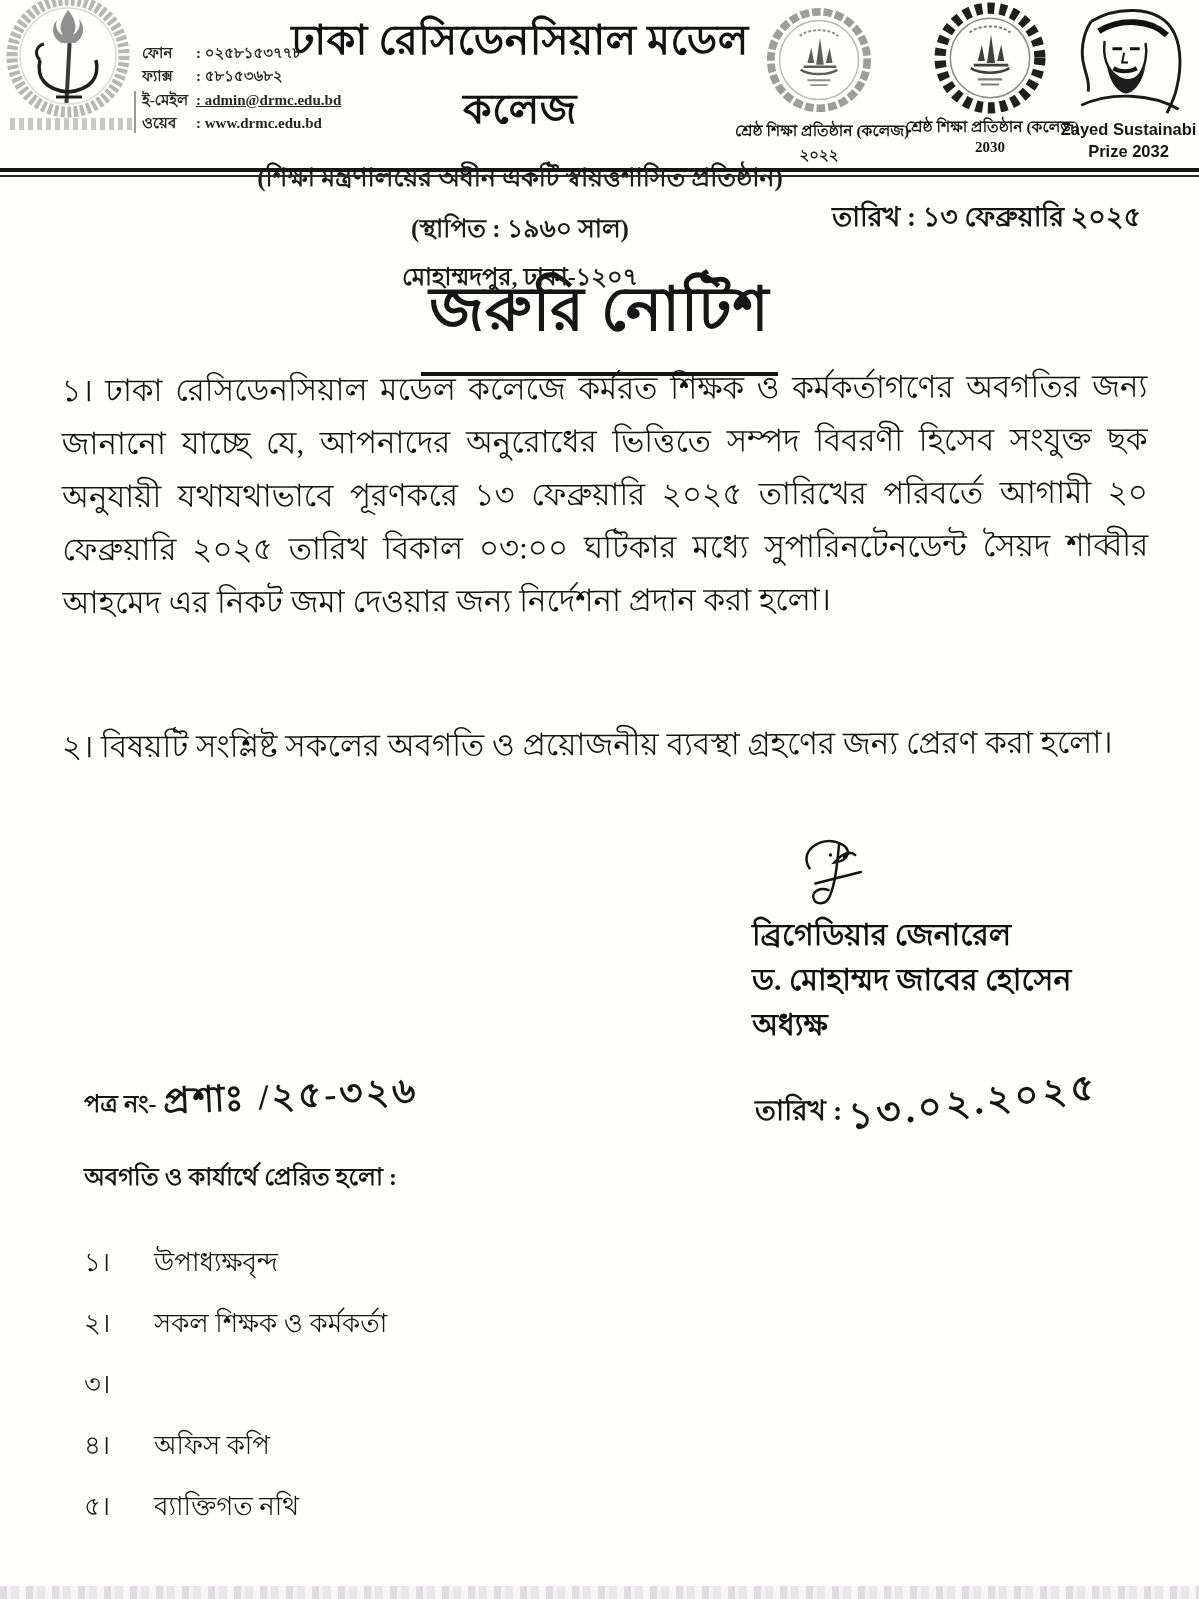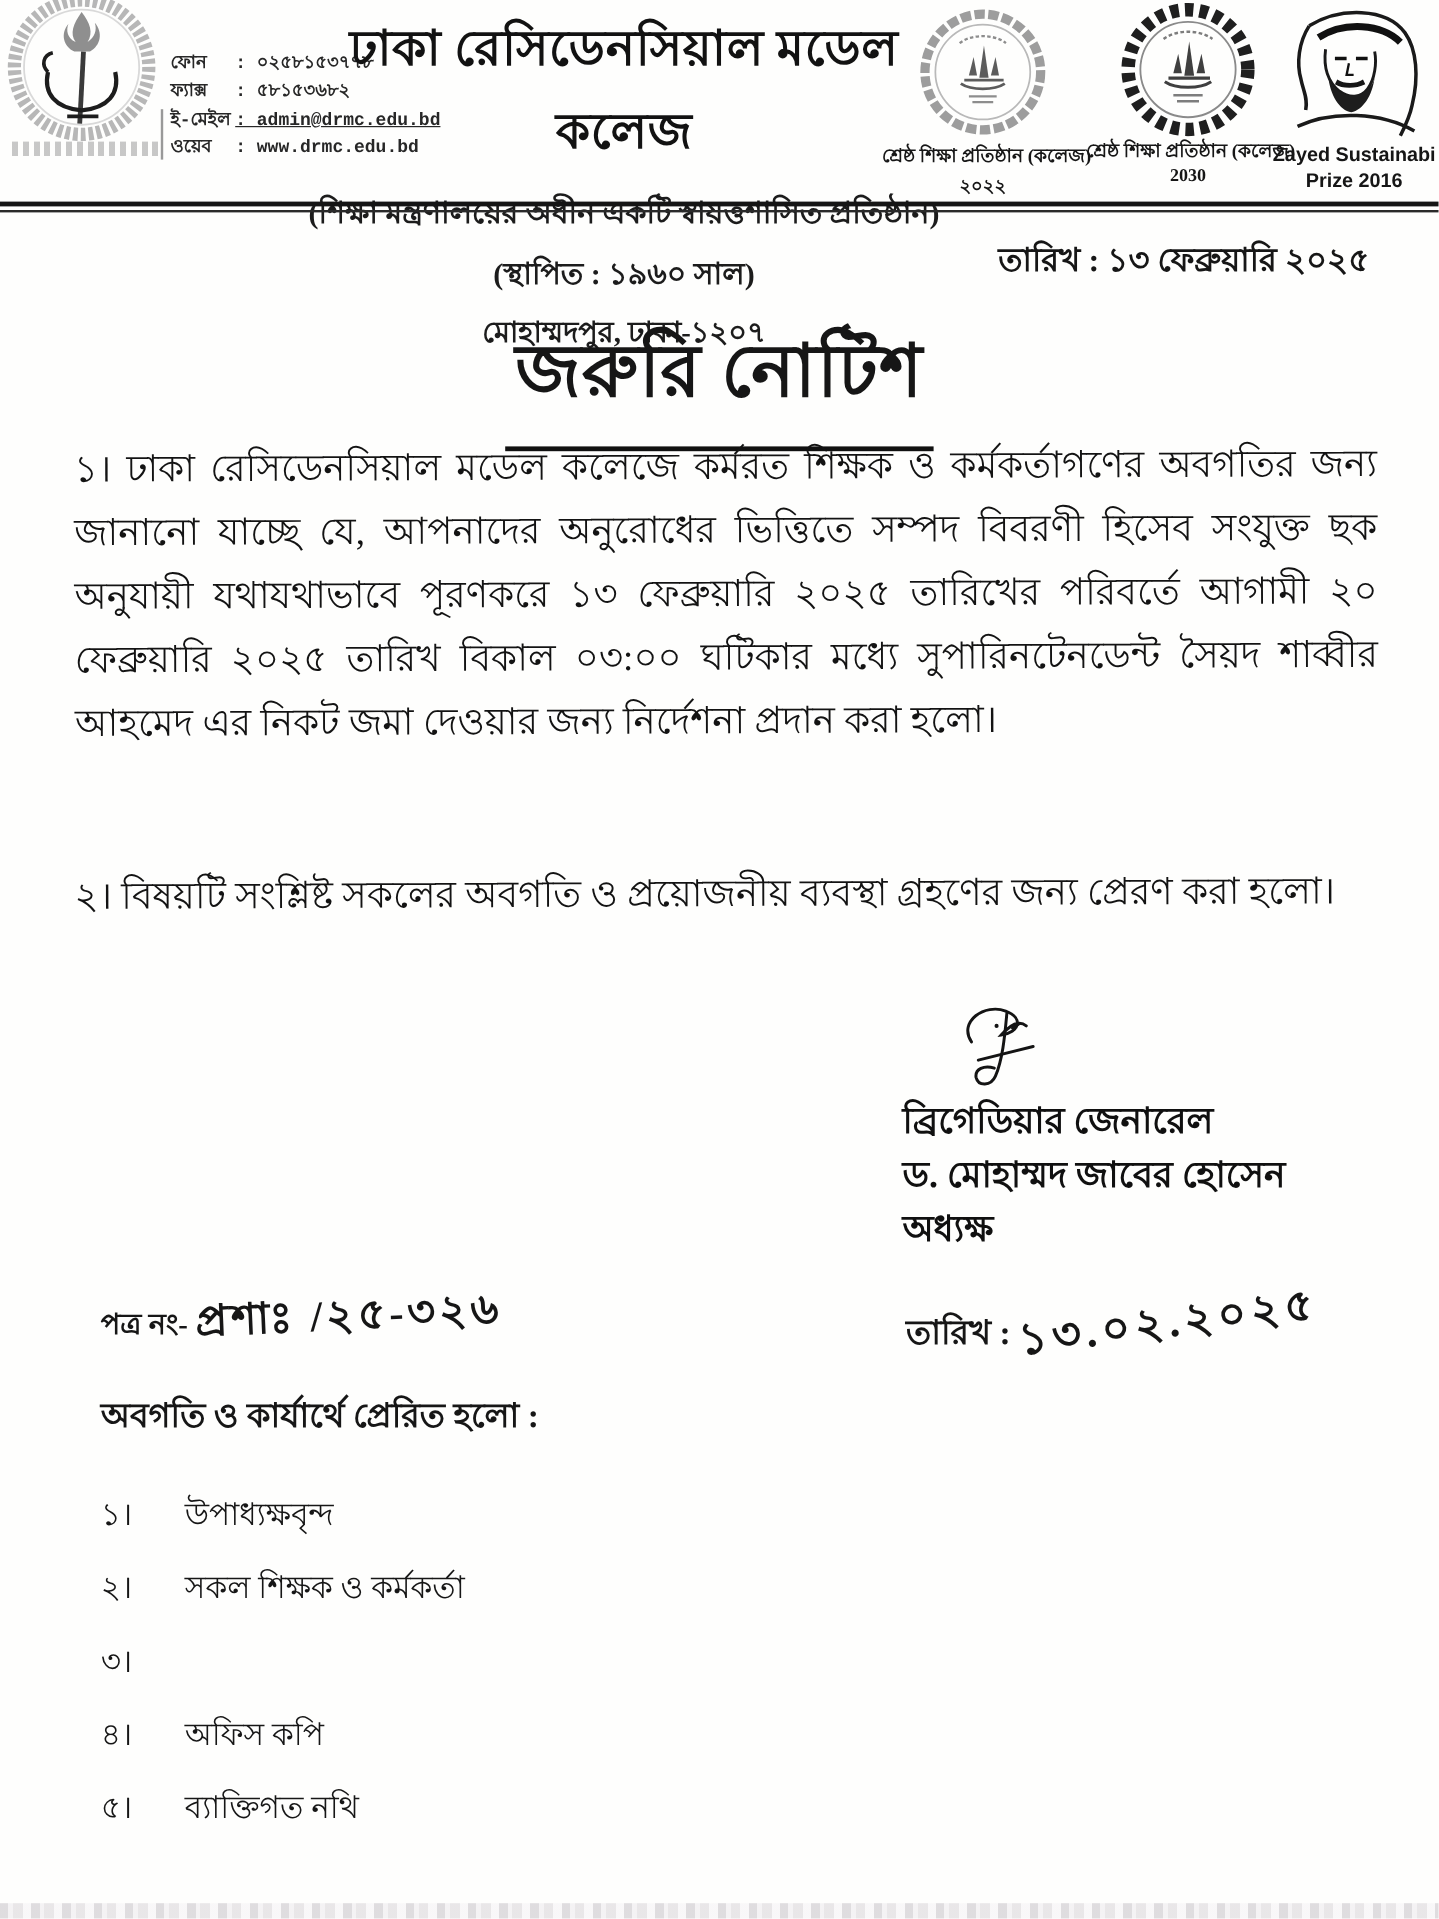--- a/index.html
+++ b/index.html
@@ -7,21 +7,21 @@
   body { font-family:"Liberation Serif","DejaVu Serif",serif; color:#161616; }
   .page { position:relative; width:1199px; height:1599px; background:#fefefdff; overflow:hidden; }
 
   
   .logo-wrap { position:absolute; left:4px; top:-4px; width:132px; height:150px; }
   .logo-motto { position:absolute; left:6px; top:122px; width:122px; height:12px;
     background:repeating-linear-gradient(90deg,#9b9b9b 0 5px,transparent 5px 9px);
     opacity:.55; }
   .logo-motto-tick { position:absolute; left:130px; top:95px; width:2px; height:42px; background:#6e6e6e; opacity:.7; }
 
-  .contact { position:absolute; left:142px; top:42px; width:250px; font-size:15px; line-height:1.55; font-weight:bold; color:#272727;font-family:Liberation Mono, monospace; }
+  .contact { position:absolute; left:142px; top:42px; width:250px; font-size:15px; line-height:1.55; font-weight:bold; color:#272727; }
   .contact .row { display:flex; }
   .contact .lbl { width:54px; flex:0 0 54px; }
   .contact .val { white-space:nowrap; }
   .contact .underlined { text-decoration:underline; }
 
   .head-center { position:absolute; left:235px; top:8px; width:570px; text-align:center; }
   .college-name { font-size:41px; font-weight:bold; letter-spacing:.5px; color:#121212; }
   .college-sub { font-size:25px; font-weight:bold; margin-top:12px; color:#1c1c1c; }
   .college-est { font-size:25px; font-weight:bold; margin-top:8px; color:#1c1c1c; }
   .college-addr { font-size:24px; font-weight:bold; margin-top:6px; color:#1c1c1c; }
@@ -54,21 +54,21 @@
   .sig-art { margin-left:40px; height:78px; }
   .sig-line { font-size:30px; font-weight:bold; line-height:45px; color:#101010; }
 
   
   .ref-row { position:absolute; left:84px; top:1072px; font-size:24px; font-weight:bold; white-space:nowrap; }
   .ref-hand { display:inline-block; font-size:36px; font-weight:bold; transform:rotate(-2.5deg) translateY(-4px); letter-spacing:3px; }
   .date-row { position:absolute; left:755px; top:1078px; font-size:28px; font-weight:bold; white-space:nowrap; }
   .date-hand { display:inline-block; font-size:37px; font-weight:bold; transform:rotate(-7deg) translateY(-6px); letter-spacing:4px; }
 
   
-  .dist-head { position:absolute; left:84px; top:1158px; font-size:28px; font-weight:bold; }
+  .dist-head { position:absolute; left:84px; top:1158px; font-size:24px; font-weight:bold; }
   .dist-list { position:absolute; left:84px; top:1242px; list-style:none; font-size:26px; }
   .dist-list li { display:flex; margin-bottom:17px; }
   .dist-list .num { width:70px; flex:0 0 70px; }
   .dist-list .itm { white-space:nowrap;text-align:right; }
 
   .scan-noise { position:absolute; left:0; bottom:0; width:1199px; height:13px; opacity:.45;
     background:repeating-linear-gradient(90deg,#b9b4bb 0 7px,#e8e4e9 7px 11px,#cfcacf 11px 19px,#f2eff3 19px 26px); }
 </style>
 </head>
 <body>
@@ -159,21 +159,21 @@
         <path d="M40 28 C62 14 94 16 110 32" fill="none" stroke="#111" stroke-width="6"></path>
         <path d="M46 38 C44 54 48 66 58 74 C66 80 76 80 82 72 C88 64 90 50 88 40" fill="none" stroke="#1a1a1a" stroke-width="2.5"></path>
         <path d="M54 46 h10 M72 46 h10" stroke="#111" stroke-width="3"></path>
         <path d="M66 50 L64 60 h6" fill="none" stroke="#111" stroke-width="2"></path>
         <path d="M56 64 C62 68 72 68 78 64 L80 68 C72 72 60 72 54 68 Z" fill="#161616"></path>
         <path d="M48 60 C50 78 58 90 68 92 C78 90 86 78 88 62 C84 82 54 84 48 60 Z" fill="#1d1d1d"></path>
         <path d="M22 104 C52 90 94 92 122 108" fill="none" stroke="#1a1a1a" stroke-width="3"></path>
       </svg>
     </div>
     <div class="cap1">Zayed Sustainabi</div>
-    <div class="cap2">Prize 2016</div>
+    <div class="cap2">Prize 2032</div>
   </div>
 
   <div class="rule">
     <div class="l1"></div>
       <div class="l2"></div>
   </div>
 
   <div class="date-top">তারিখ : ১৩ ফেব্রুয়ারি ২০২৫</div>
 
   <div class="notice-title">

